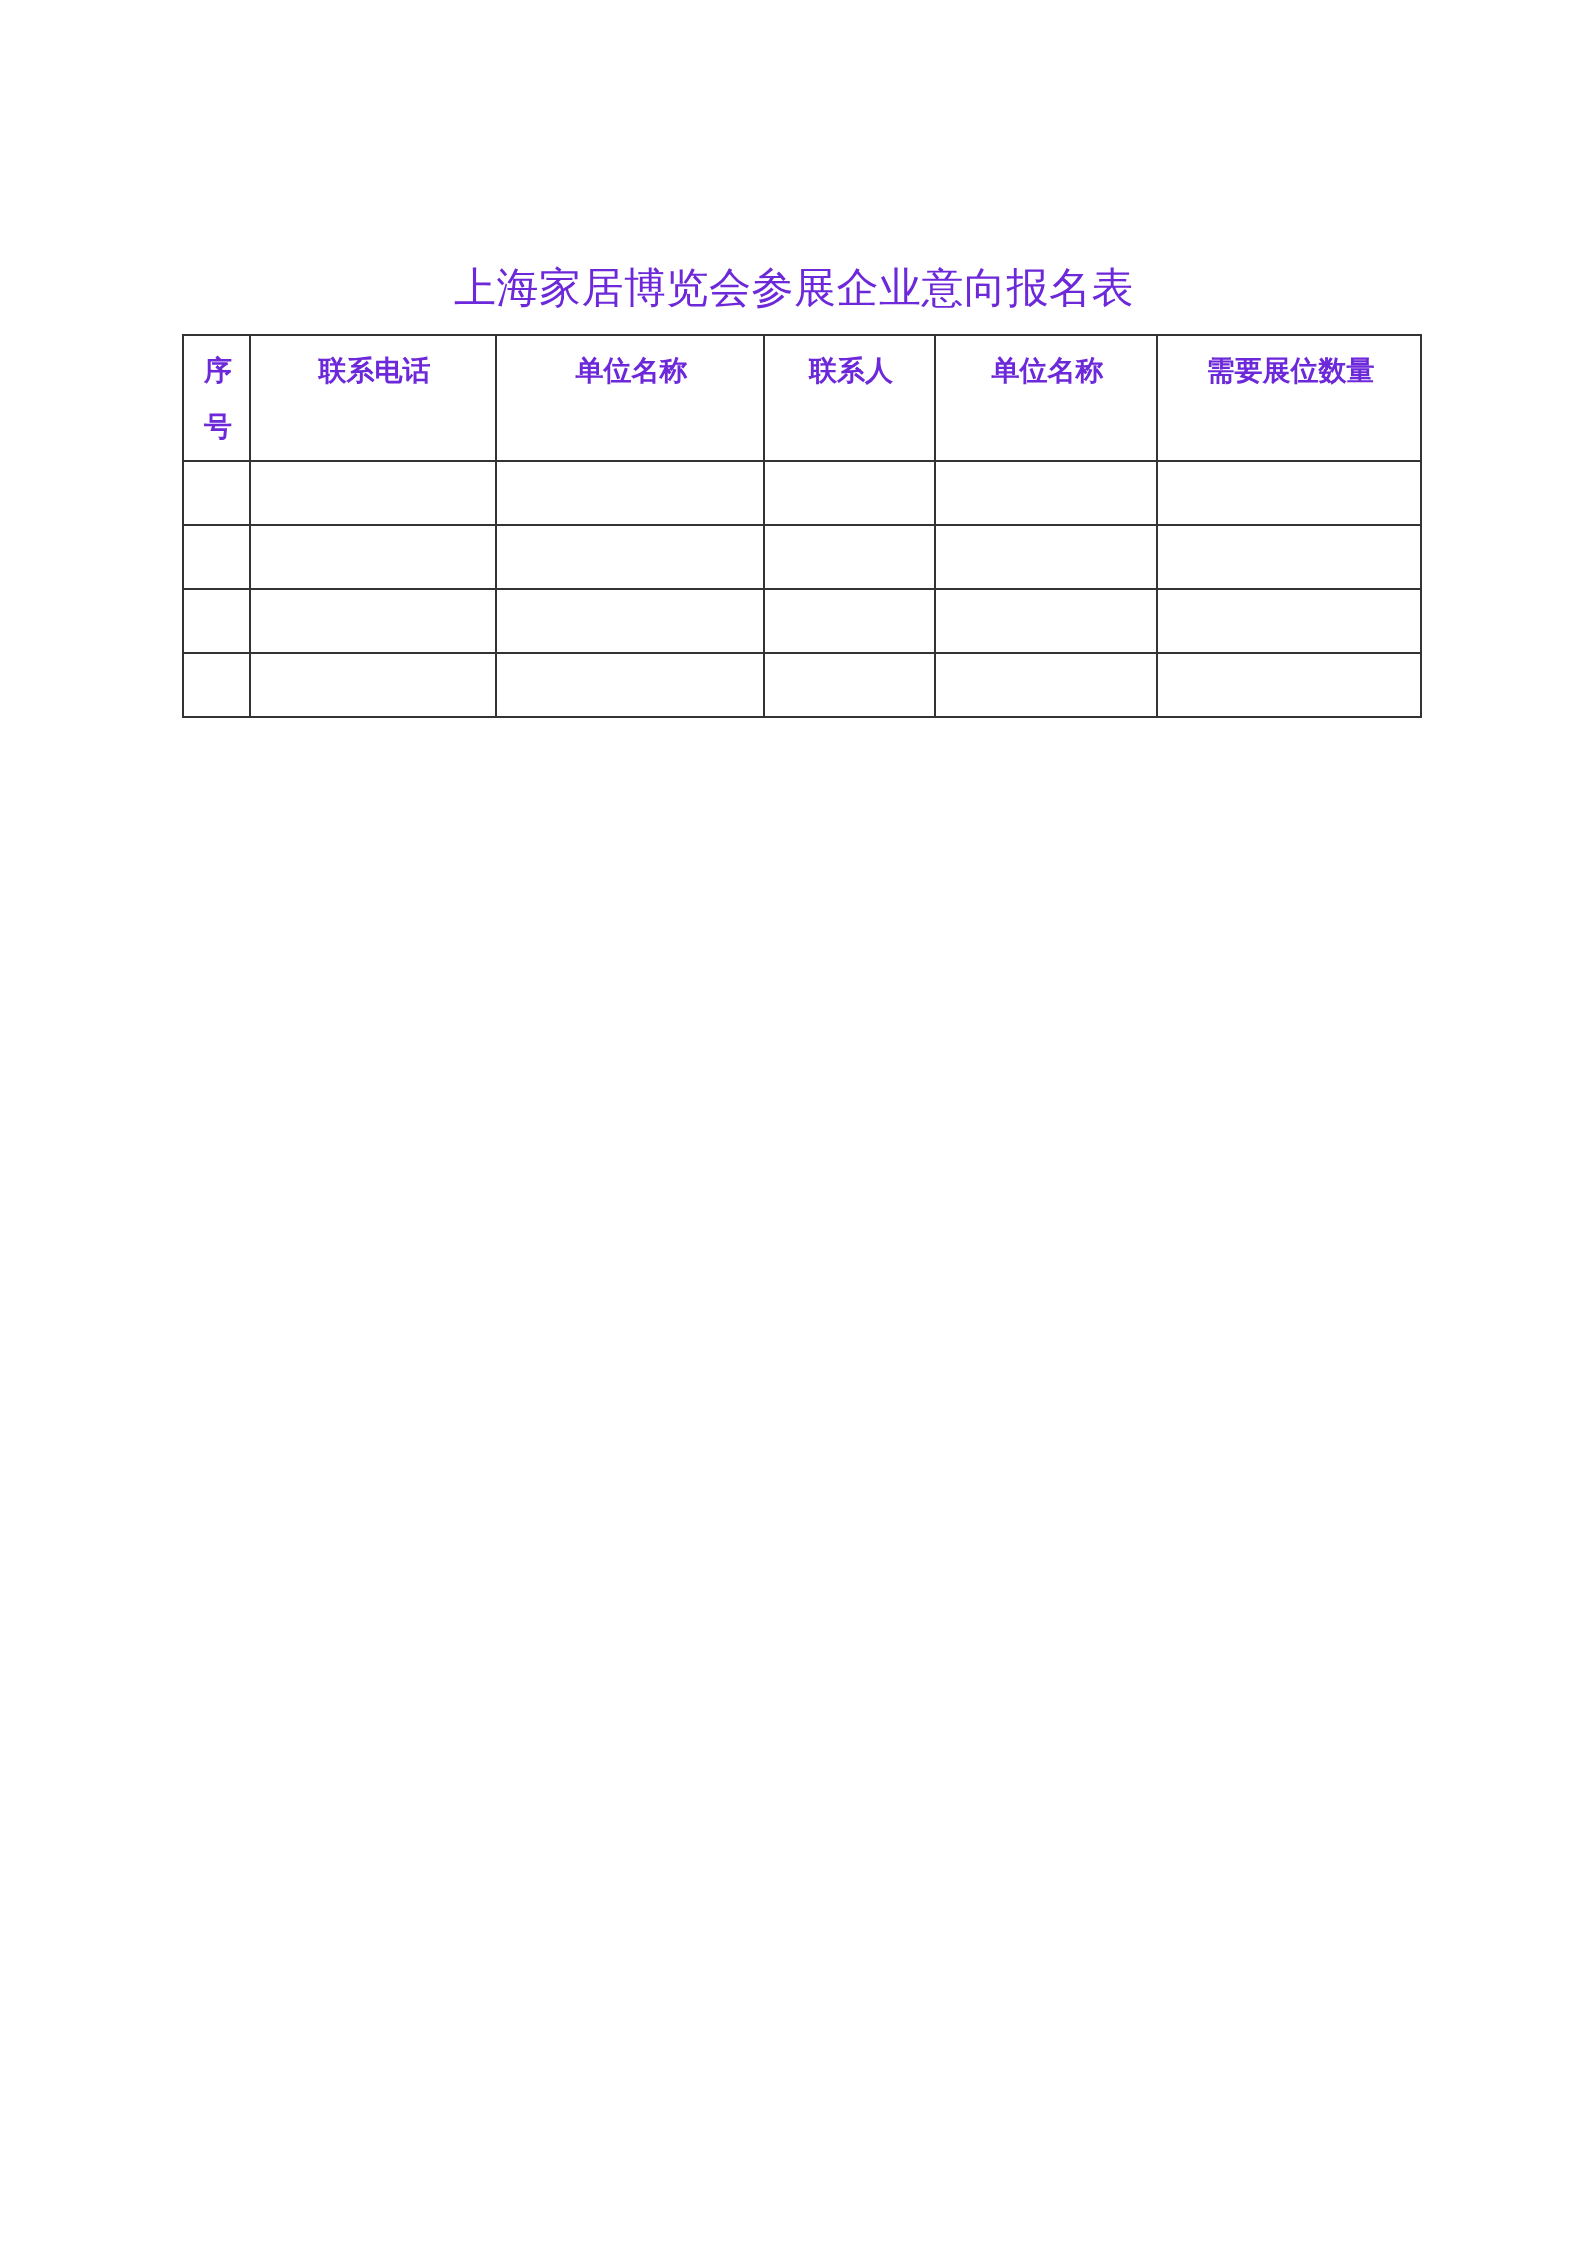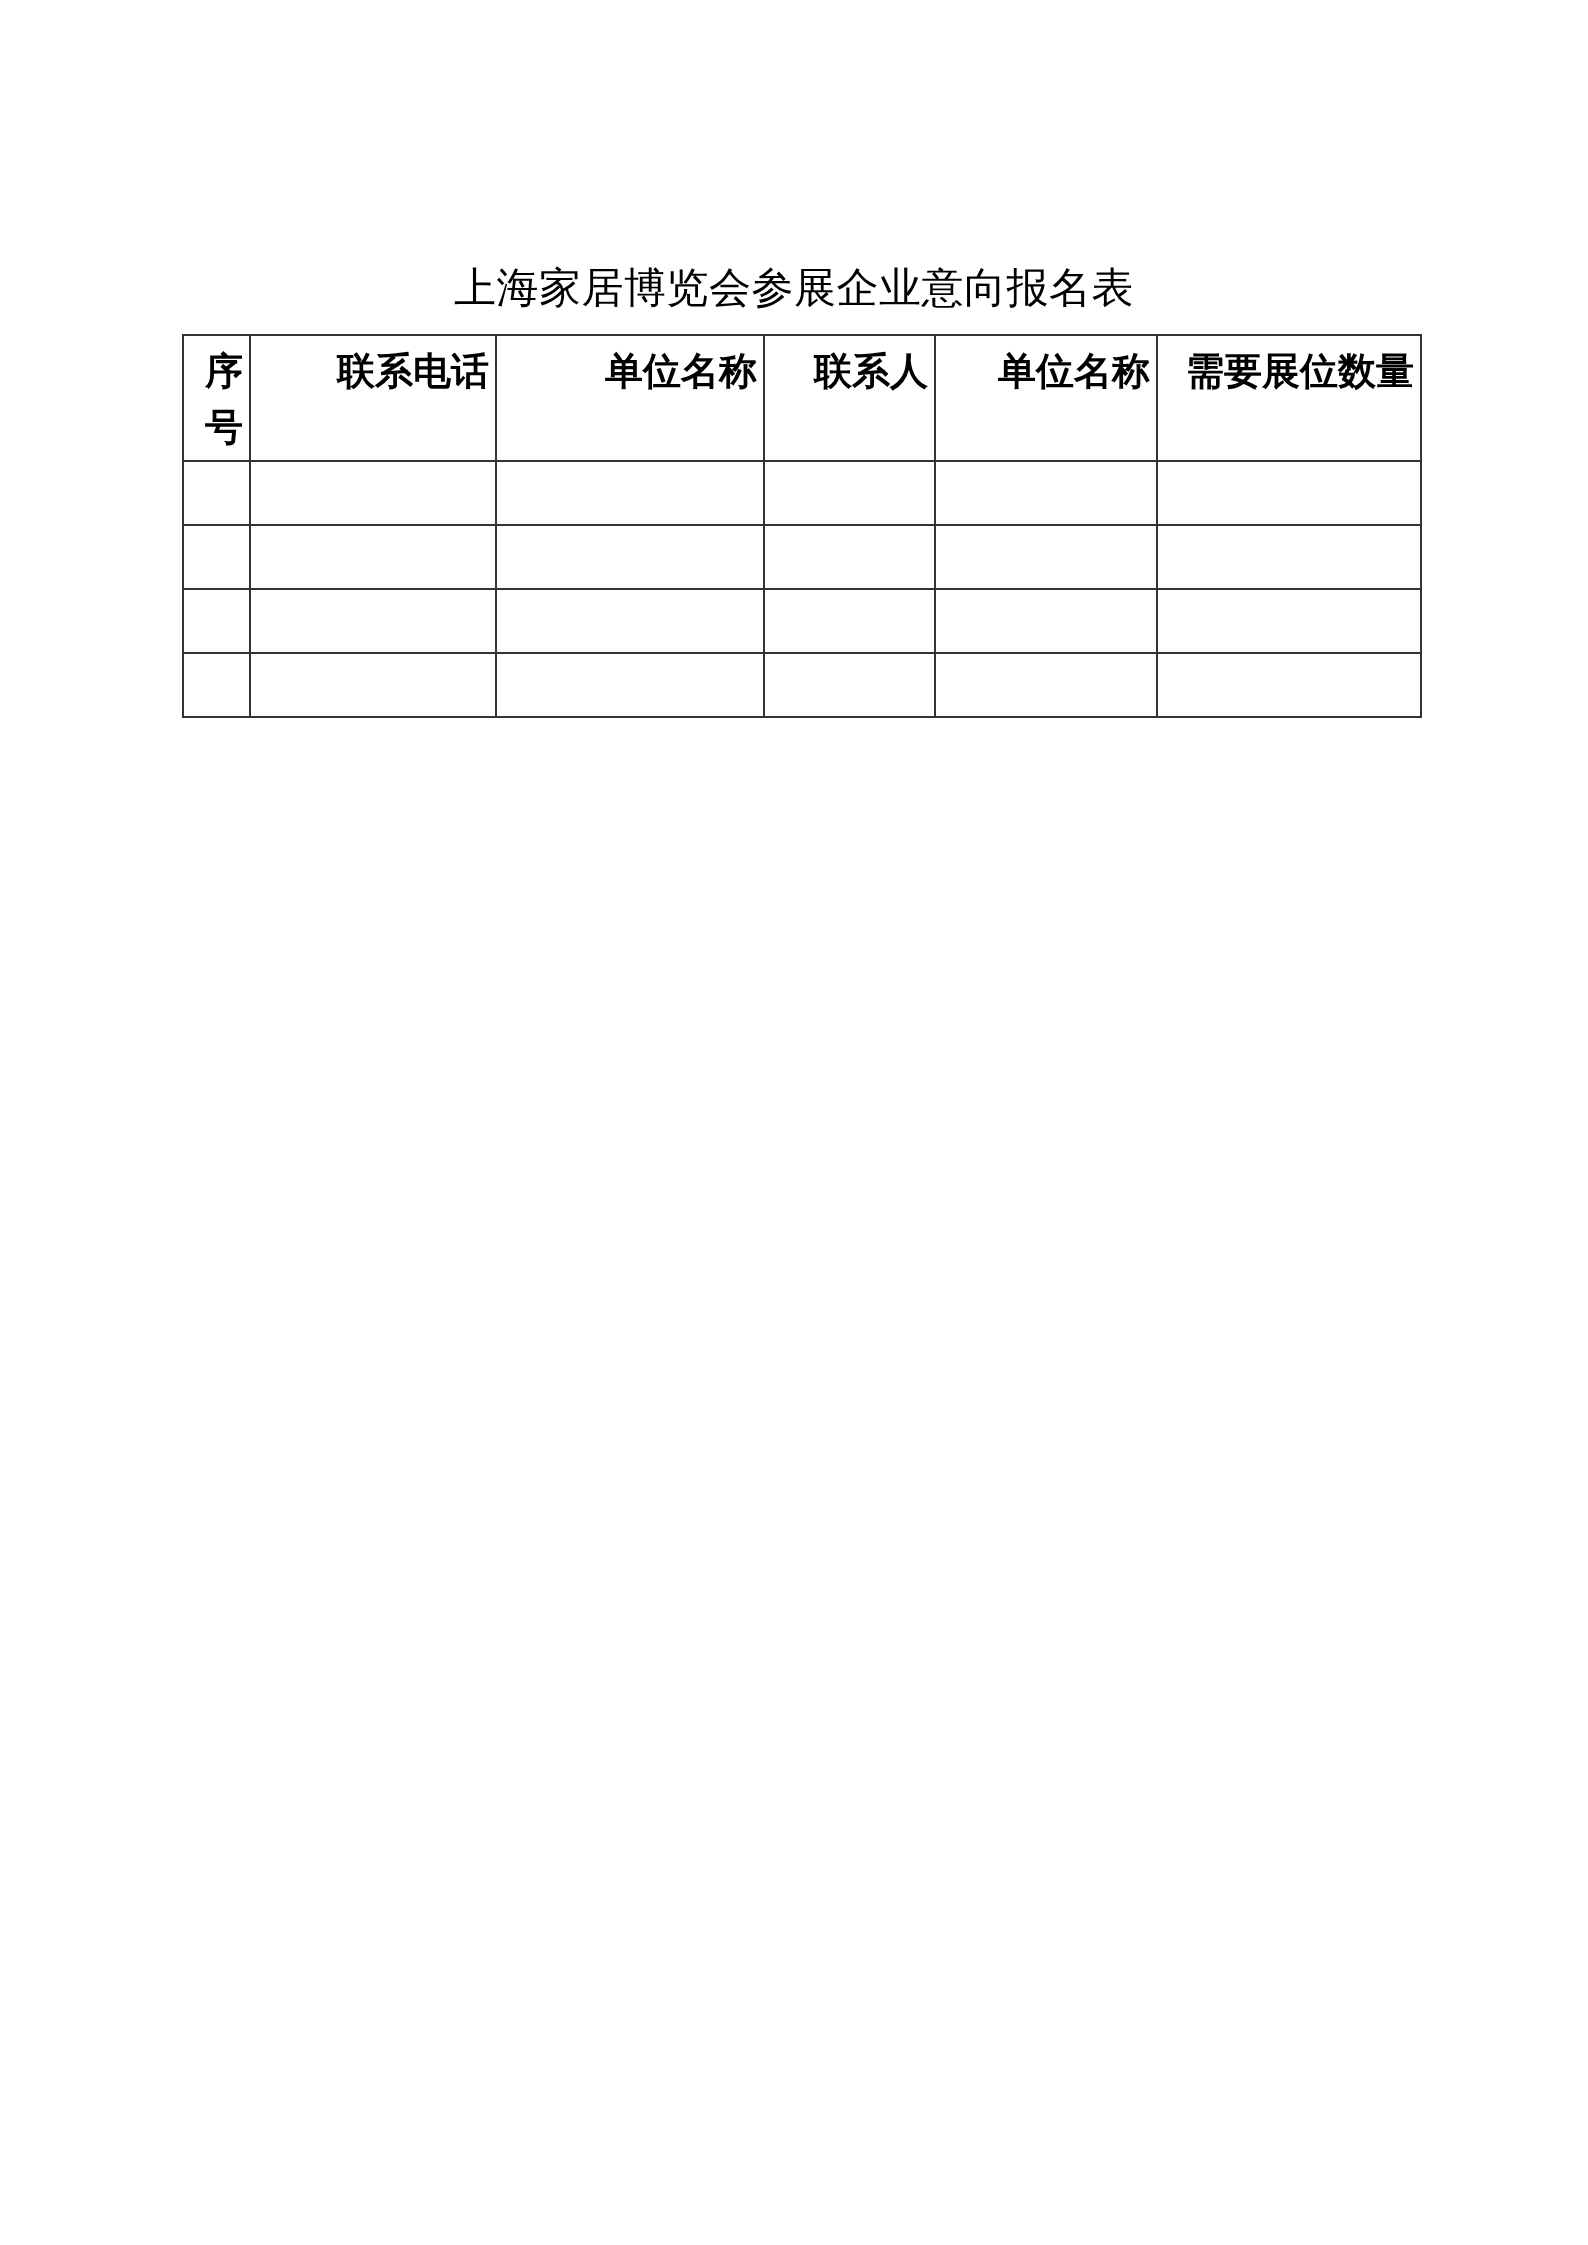--- a/index.html
+++ b/index.html
@@ -3,21 +3,21 @@
 <meta charset="utf-8">
 <style>
   * { margin: 0; padding: 0; box-sizing: border-box; }
   html, body { background: #888; }
   .page {
     position: relative;
     width: 1588px;
     height: 2245px;
     background: #ffffff;
     font-family: Liberation Serif, serif;
-    color: #000000;
+    color: #6d28d9;
     overflow: hidden;
   }
   .doc-title {
     position: absolute;
     top: 263px;
     left: 0;
     right: 0;
     text-align: center;
     font-size: 42px;
     line-height: 50px;
@@ -29,23 +29,23 @@
     position: absolute;
     left: 182px;
     top: 334px;
     width: 1238px;
     border-collapse: collapse;
     table-layout: fixed;
   }
   table.form-table td, table.form-table th {
     border: 2px solid #333333;
     vertical-align: top;
-    text-align: right;
+    text-align: center;
     padding: 7px 6px 0 9px;
-    font-size: 38px;
+    font-size: 28px;
     line-height: 56px;
     font-weight: bold;
     overflow: hidden;
     word-break: break-all;
   }
   table.form-table tr.header-row { height: 126px; }
   table.form-table tr.data-row   { height: 64px; }
   table.form-table tr.data-row td { padding: 0; }
 </style>
 </head>

